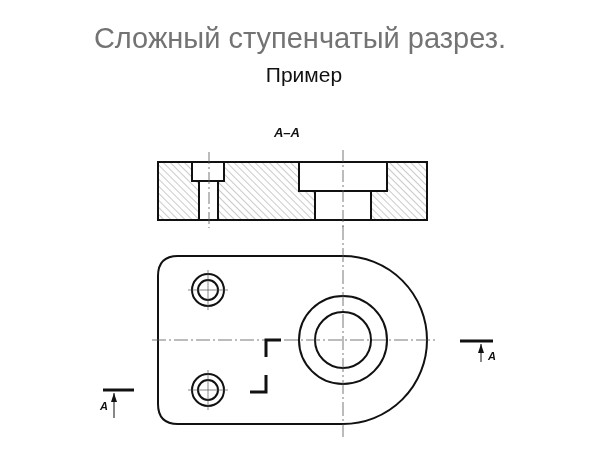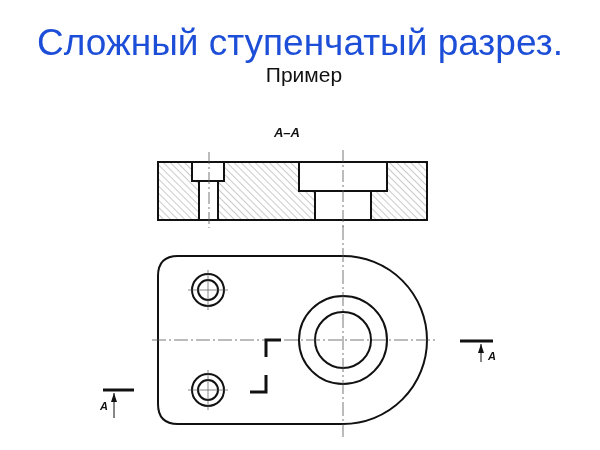--- a/index.html
+++ b/index.html
@@ -1,17 +1,17 @@
 <!DOCTYPE html>
 <html><head>
   <meta charset="utf-8">
   <style>
     html, body { margin: 0; padding: 0; background: #ffffff; }
     body { width: 600px; height: 450px; position: relative; overflow: hidden; font-family: "Liberation Sans", sans-serif; }
-    .title { position: absolute; left: 0; width: 600px; text-align: center; top: 22px; font-size: 37px; color: #1d4ed8; letter-spacing: 0px; }
+    .title { position: absolute; left: 0; width: 600px; text-align: center; top: 22px; font-size: 29px; color: #737373; letter-spacing: 0px; }
     .subtitle { position: absolute; left: 0; width: 600px; text-align: center; top: 63px; font-size: 21px; color: #111; padding-left: 8px; box-sizing: border-box; }
     svg { position: absolute; left: 0; top: 0; }
     .lbl { font-family: "Liberation Sans", sans-serif; font-style: italic; font-weight: bold; fill: #111; }
   </style>
 </head>
 <body>
 
 <div class="title">Сложный ступенчатый разрез.</div>
 <div class="subtitle">Пример</div>
 

